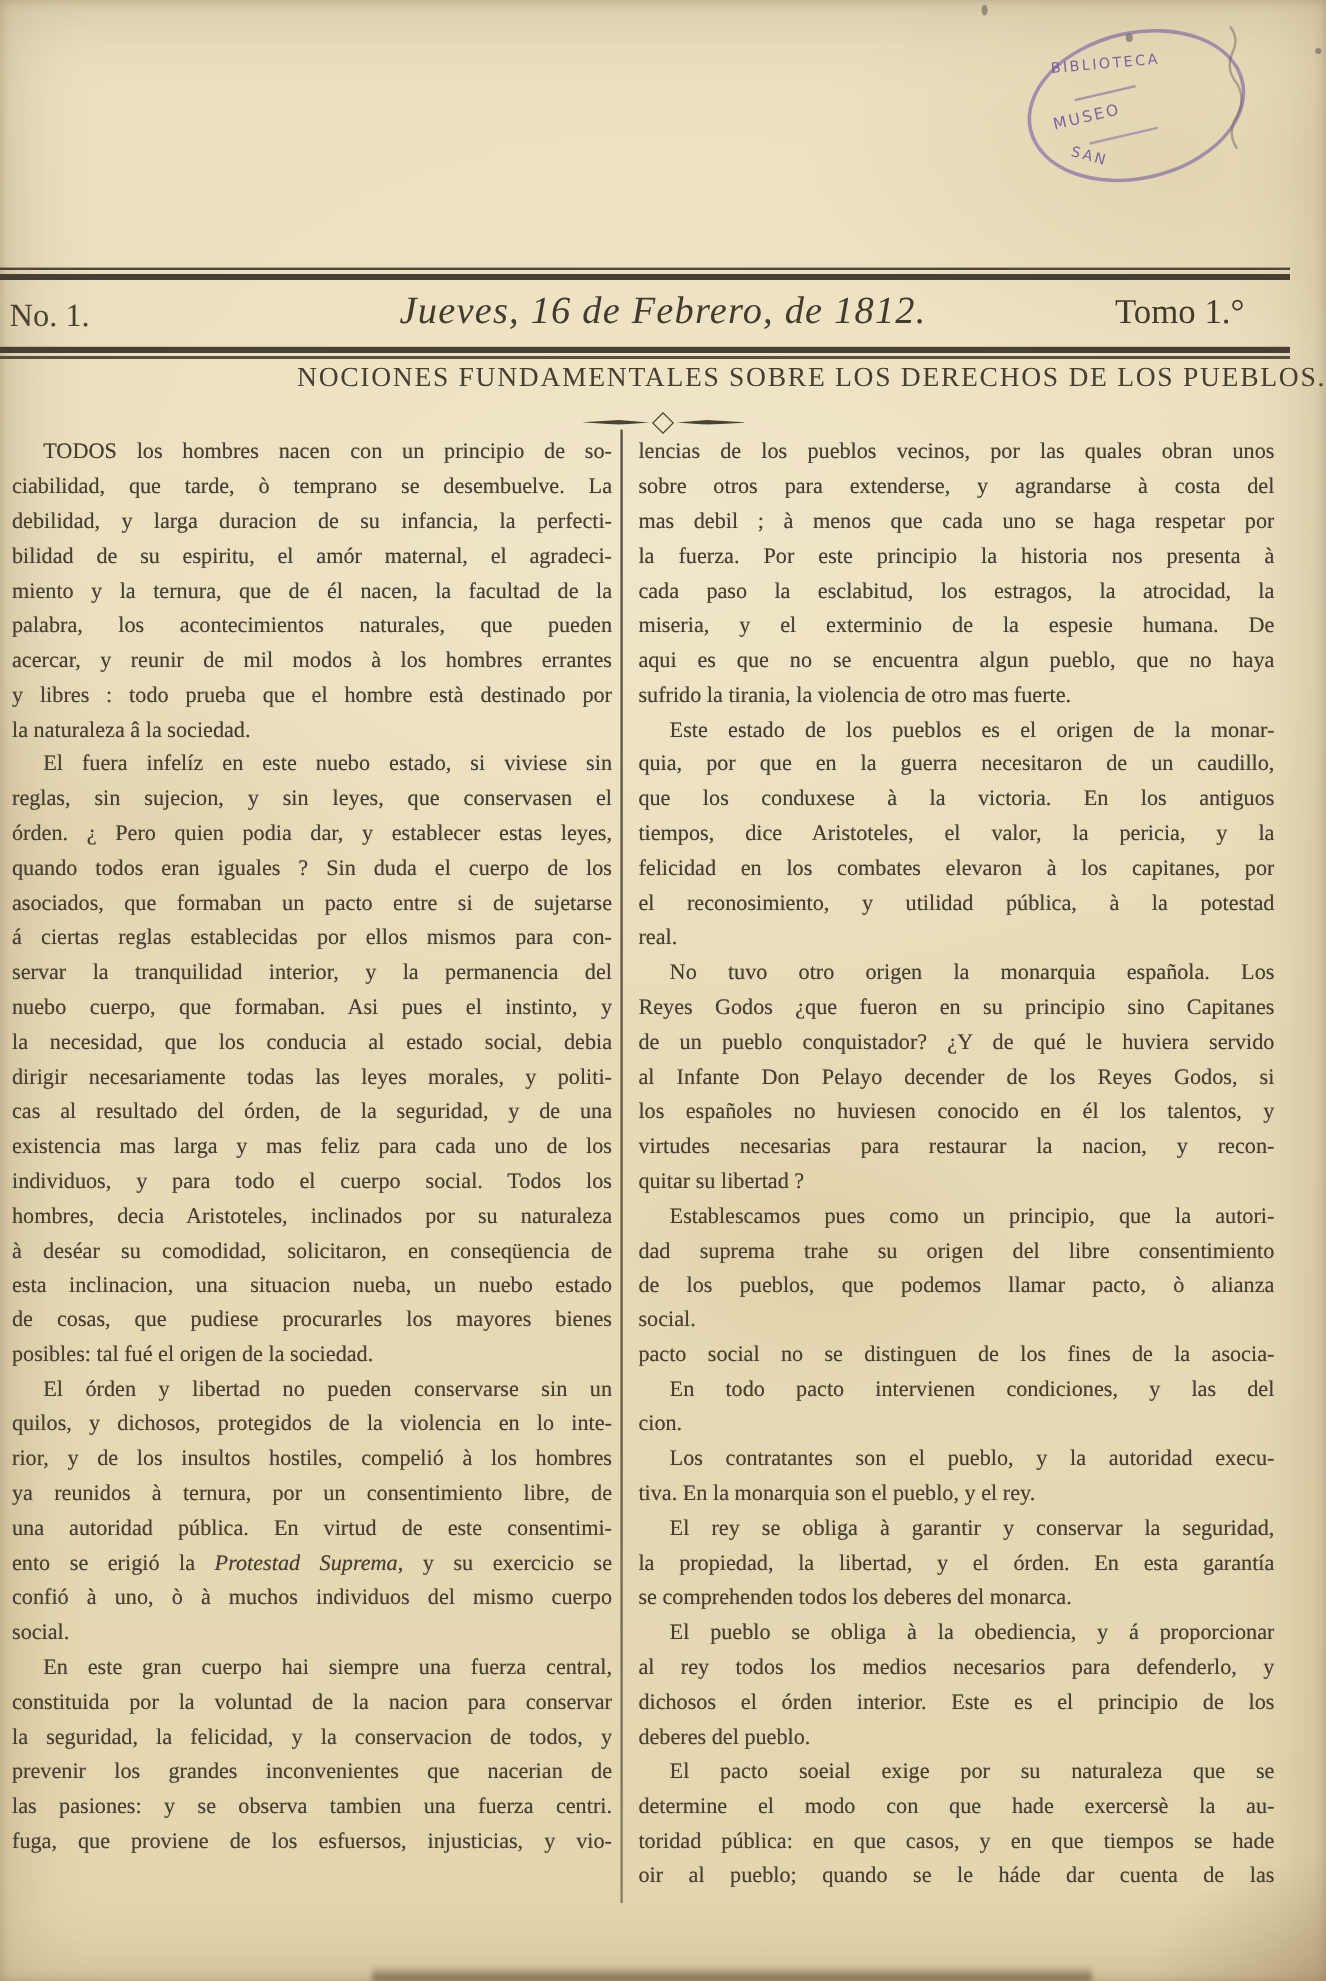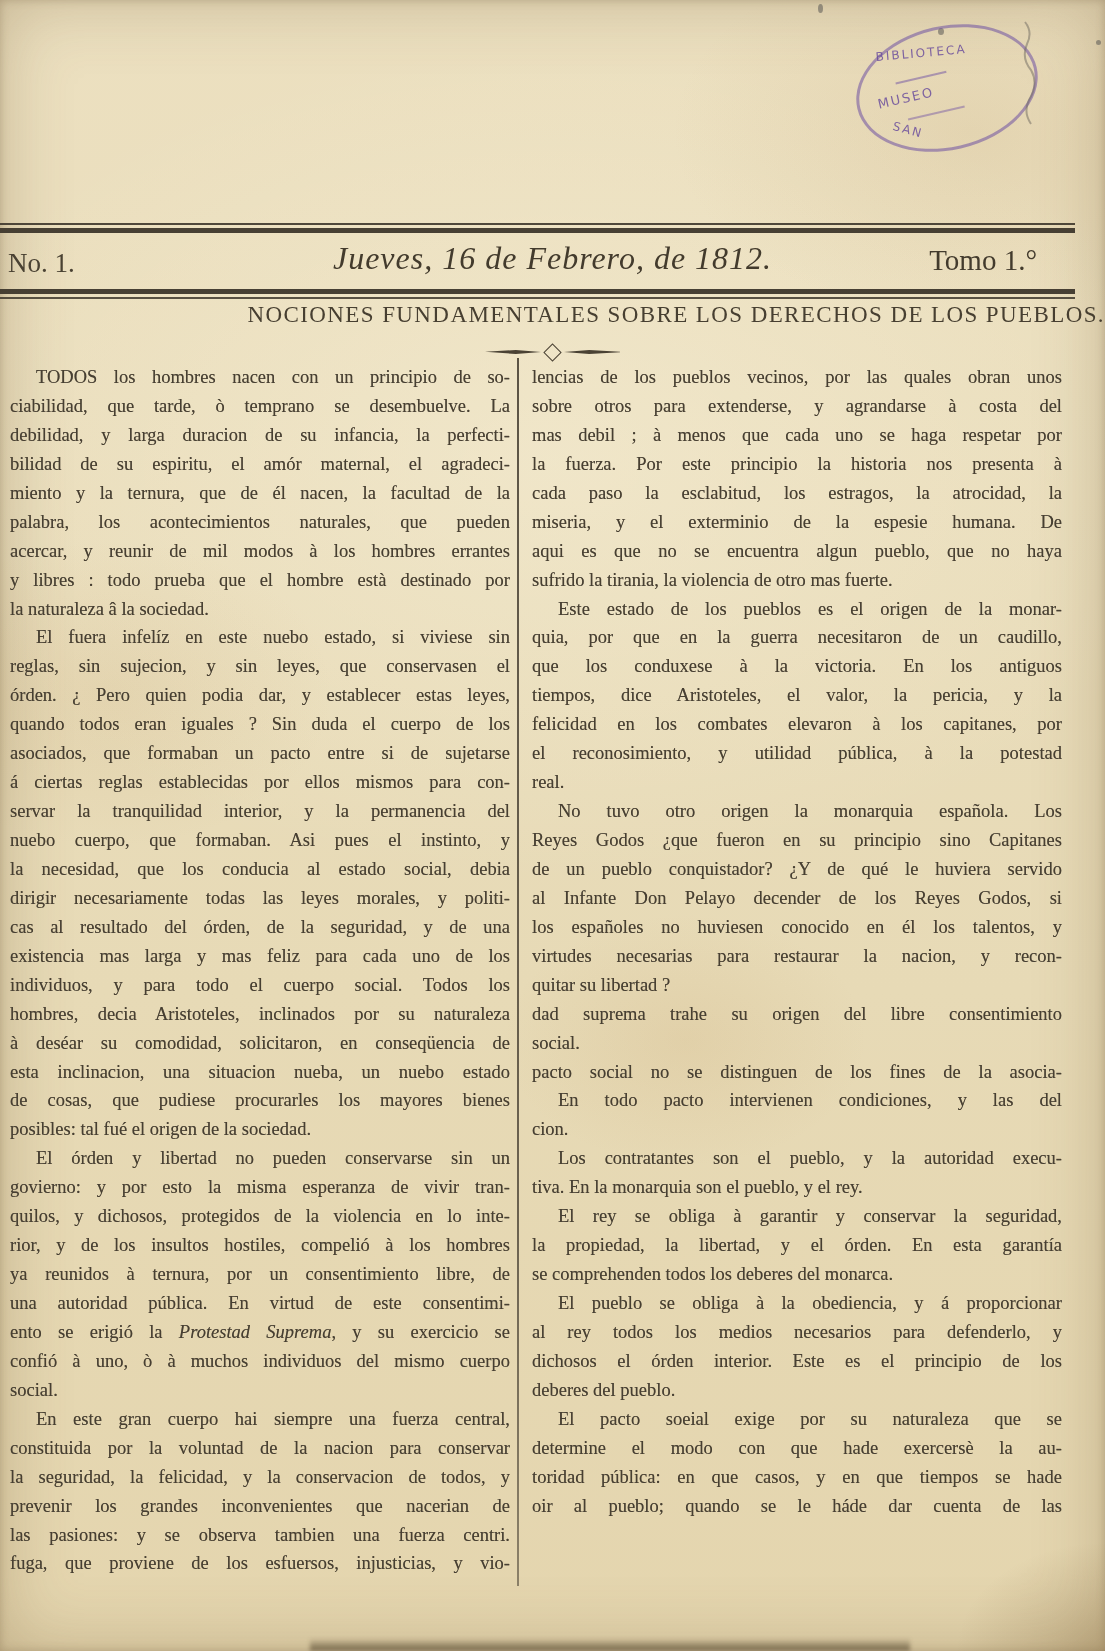--- a/index.html
+++ b/index.html
@@ -147,21 +147,20 @@
       <div class="tline">dirigir necesariamente todas las leyes morales, y politi-</div>
       <div class="tline">cas al resultado del órden, de la seguridad, y de una</div>
       <div class="tline">existencia mas larga y mas feliz para cada uno de los</div>
       <div class="tline">individuos, y para todo el cuerpo social. Todos los</div>
       <div class="tline">hombres, decia Aristoteles, inclinados por su naturaleza</div>
       <div class="tline">à deséar su comodidad, solicitaron, en conseqüencia de</div>
       <div class="tline">esta inclinacion, una situacion nueba, un nuebo estado</div>
       <div class="tline">de cosas, que pudiese procurarles los mayores bienes</div>
       <div class="tline pend">posibles: tal fué el origen de la sociedad.</div>
       <div class="tline indent">El órden y libertad no pueden conservarse sin un</div>
-      <div class="tline">govierno: y por esto la misma esperanza de vivir tran-</div>
       <div class="tline">quilos, y dichosos, protegidos de la violencia en lo inte-</div>
       <div class="tline">rior, y de los insultos hostiles, compelió à los hombres</div>
       <div class="tline">ya reunidos à ternura, por un consentimiento libre, de</div>
       <div class="tline">una autoridad pública. En virtud de este consentimi-</div>
       <div class="tline">ento se erigió la <i>Protestad Suprema</i>, y su exercicio se</div>
       <div class="tline">confió à uno, ò à muchos individuos del mismo cuerpo</div>
       <div class="tline pend">social.</div>
       <div class="tline indent">En este gran cuerpo hai siempre una fuerza central,</div>
       <div class="tline">constituida por la voluntad de la nacion para conservar</div>
       <div class="tline">la seguridad, la felicidad, y la conservacion de todos, y</div>
@@ -186,21 +185,23 @@
       <div class="tline">felicidad en los combates elevaron à los capitanes, por</div>
       <div class="tline">el reconosimiento, y utilidad pública, à la potestad</div>
       <div class="tline pend">real.</div>
       <div class="tline indent">No tuvo otro origen la monarquia española. Los</div>
       <div class="tline">Reyes Godos ¿que fueron en su principio sino Capitanes</div>
       <div class="tline">de un pueblo conquistador? ¿Y de qué le huviera servido</div>
       <div class="tline">al Infante Don Pelayo decender de los Reyes Godos, si</div>
       <div class="tline">los españoles no huviesen conocido en él los talentos, y</div>
       <div class="tline">virtudes necesarias para restaurar la nacion, y recon-</div>
       <div class="tline pend">quitar su libertad ?</div>
+      <div class="tline indent">Establescamos pues como un principio, que la autori-</div>
       <div class="tline">dad suprema trahe su origen del libre consentimiento</div>
+      <div class="tline">de los pueblos, que podemos llamar pacto, ò alianza</div>
       <div class="tline pend">social.</div>
       <div class="tline">pacto social no se distinguen de los fines de la asocia-</div>
       <div class="tline indent">En todo pacto intervienen condiciones, y las del</div>
       <div class="tline pend">cion.</div>
       <div class="tline indent">Los contratantes son el pueblo, y la autoridad execu-</div>
       <div class="tline pend">tiva. En la monarquia son el pueblo, y el rey.</div>
       <div class="tline indent">El rey se obliga à garantir y conservar la seguridad,</div>
       <div class="tline">la propiedad, la libertad, y el órden. En esta garantía</div>
       <div class="tline pend">se comprehenden todos los deberes del monarca.</div>
       <div class="tline indent">El pueblo se obliga à la obediencia, y á proporcionar</div>

